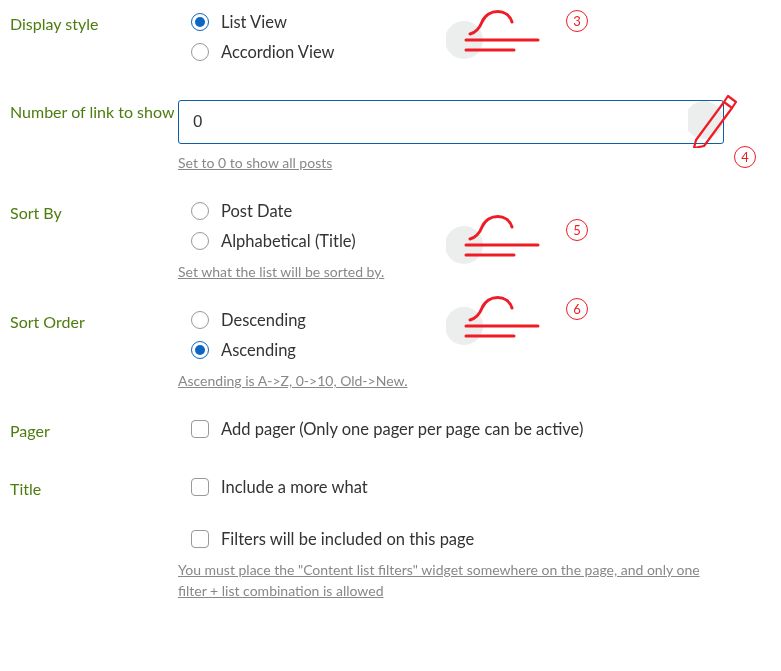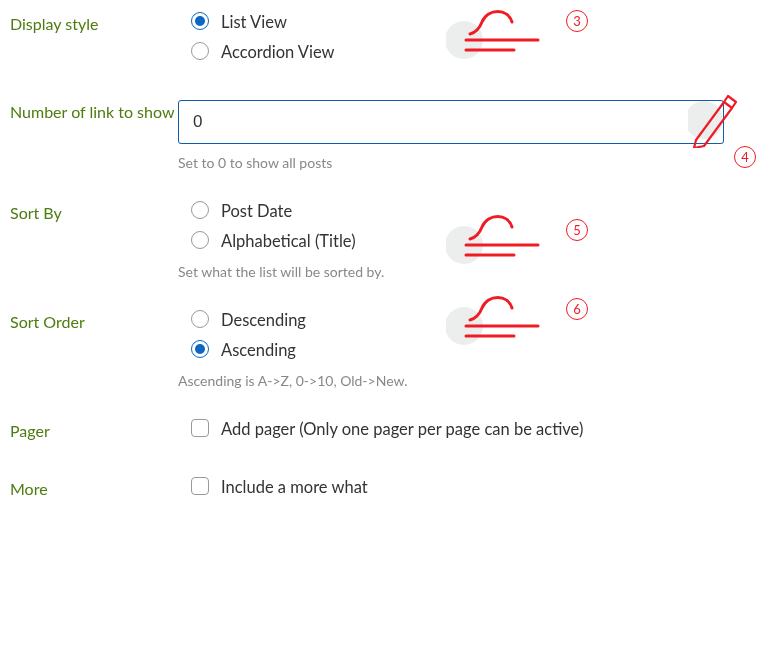--- a/index.html
+++ b/index.html
@@ -25,20 +25,21 @@
     padding-top: 2px;
     color: #4d7c0f;
     font-size: 16px;
   }
   .control-col {
     flex: 1;
     position: relative;
   }
   .radio-item, .check-item {
     display: flex;
+    align-items: center;
     margin-bottom: 10px;
     position: relative;
     padding-left: 13px;
   }
   .radio-circle {
     width: 18px;
     height: 18px;
     border: 1.5px solid #999;
     border-radius: 50%;
     margin-right: 12px;
@@ -66,20 +67,21 @@
     border: 1.5px solid #999;
     border-radius: 4px;
     margin-right: 12px;
     flex-shrink: 0;
   }
   .help-text {
     color: #888;
     font-size: 14px;
     margin-top: 8px;
     line-height: 1.5;
+    text-decoration: underline;
   }
   .text-input {
     width: 546px;
     height: 44px;
     border: 1.5px solid #0c5fa8;
     border-radius: 3px;
     padding: 0 14px;
     font-size: 17px;
     color: #333;
     outline: none;
@@ -201,26 +203,33 @@
     <div class="label-col">Pager</div>
     <div class="control-col">
       <div class="check-item">
         <span class="checkbox-box"></span>
         <span class="check-label">Add pager (Only one pager per page can be active)</span>
       </div>
     </div>
   </div>
 
   <div class="row" style="margin-bottom:22px;">
-    <div class="label-col">More</div>
+    <div class="label-col">Title</div>
     <div class="control-col">
       <div class="check-item">
         <span class="checkbox-box"></span>
         <span class="check-label">Include a more what</span>
       </div>
     </div>
   </div>
 
   <div class="row">
     <div class="label-col"></div>
+    <div class="control-col">
+      <div class="check-item">
+        <span class="checkbox-box"></span>
+        <span class="check-label">Filters will be included on this page</span>
+      </div>
+      <div class="help-text" style="max-width:540px;">You must place the "Content list filters" widget somewhere on the page, and only one filter + list combination is allowed</div>
+    </div>
   </div>
 
 </div>
 
 </body></html>

